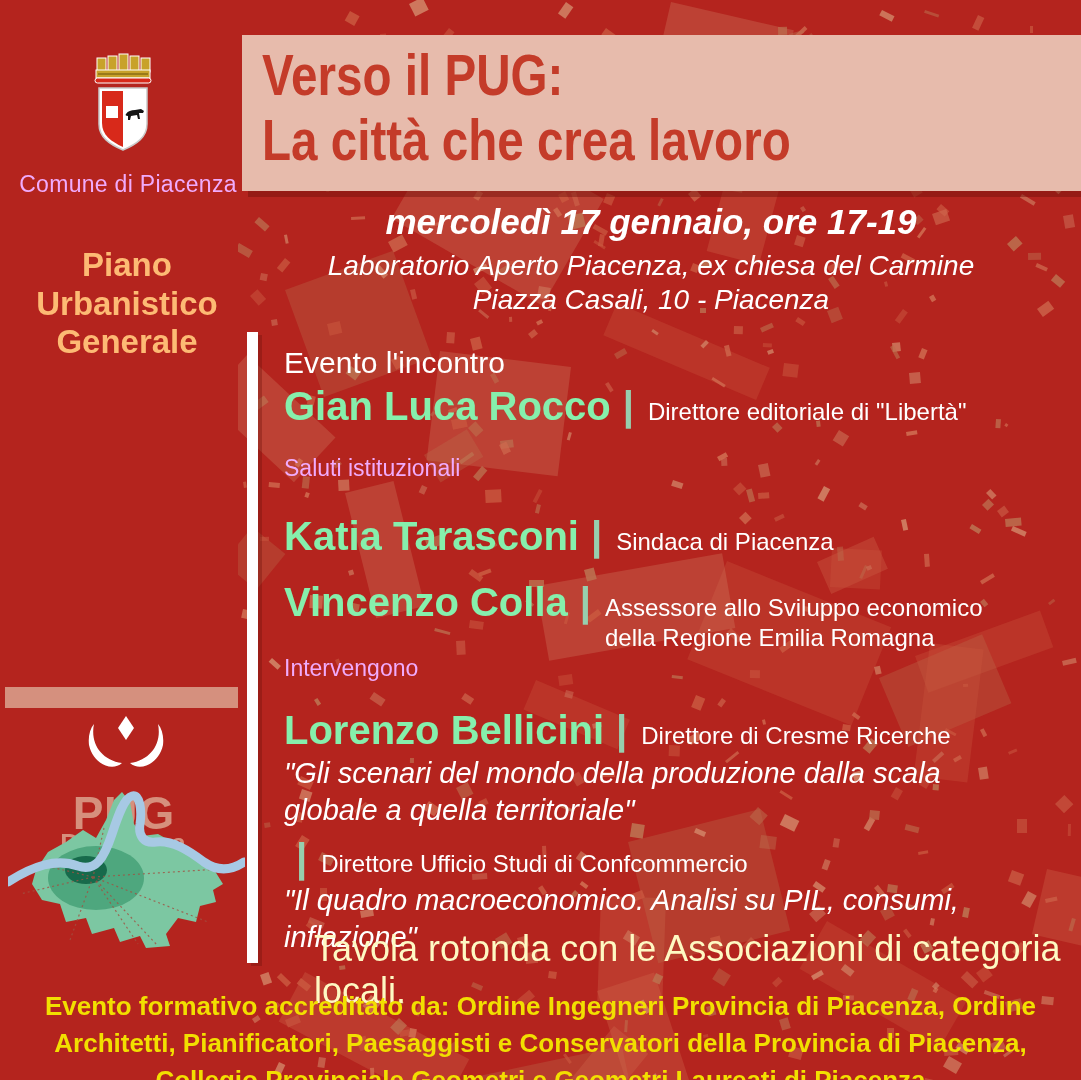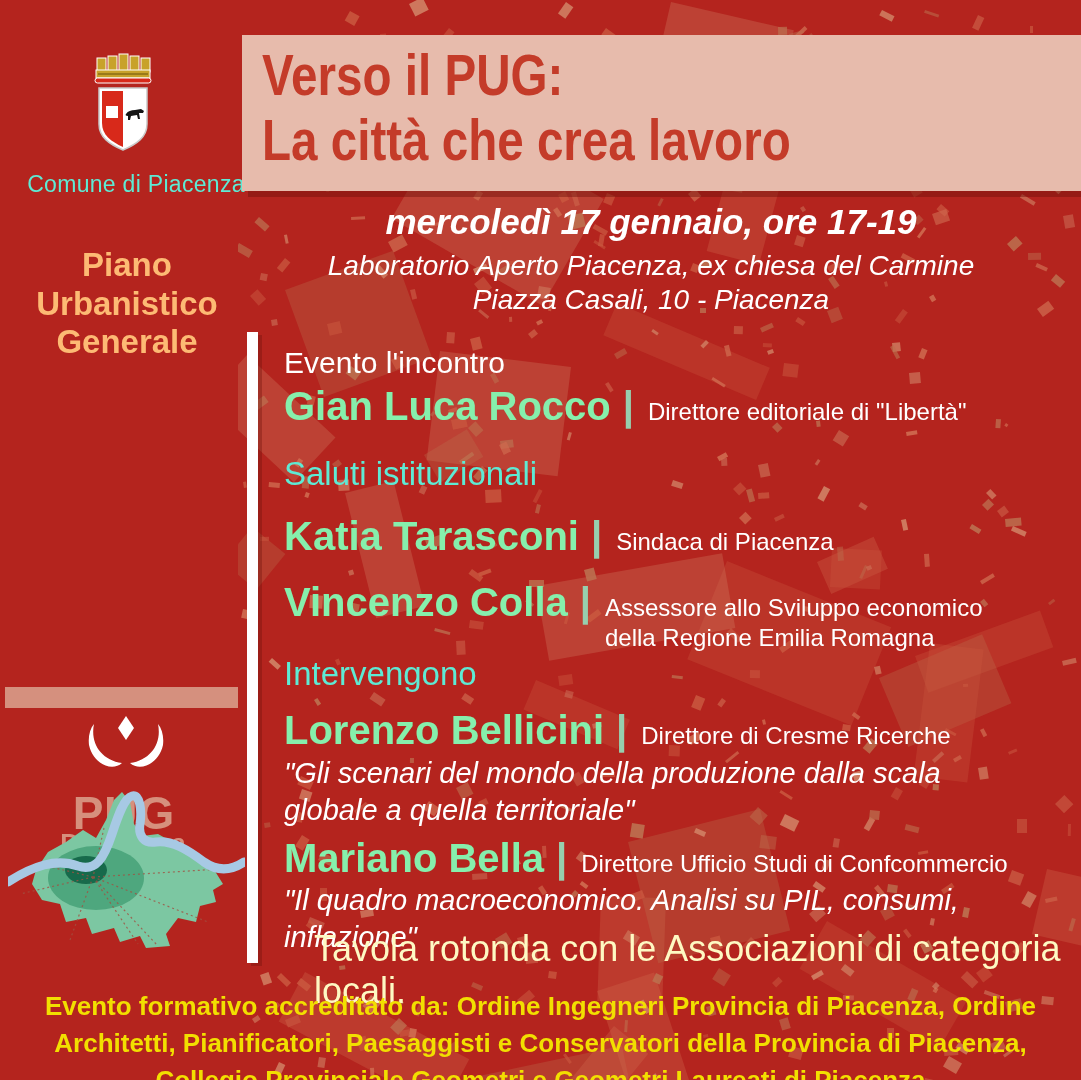--- a/index.html
+++ b/index.html
@@ -5,22 +5,22 @@
   html,body{margin:0;padding:0;background:#7a1410;}
   .poster{
     position:relative;width:1081px;height:1080px;overflow:hidden;
     background:#b4241e;
     font-family:"Liberation Sans", sans-serif;
     -webkit-font-smoothing:antialiased;
   }
   .map-texture{position:absolute;left:238px;top:0;width:843px;height:1080px;}
   
   .crest{position:absolute;left:92px;top:48px;width:62px;height:112px;}
-  .crest-label{position:absolute;left:16px;top:171px;width:240px;text-align:center;
-    color:#5eead4;font-size:23px;letter-spacing:.3px;}
+  .crest-label{position:absolute;left:8px;top:171px;width:240px;text-align:center;
+    color:#f0abfc;font-size:23px;letter-spacing:.3px;}
   .plan-title{position:absolute;left:18px;top:246px;width:218px;text-align:center;
     color:#fdba74;font-size:33px;font-weight:bold;line-height:1.17;}
   .salmon-bar{position:absolute;left:5px;top:687px;width:233px;height:21px;background:#d5907e;}
   .ornament{position:absolute;left:87px;top:714px;width:78px;height:64px;}
   .pug-acronym{position:absolute;left:0;top:786px;width:248px;text-align:center;
     color:#d6907d;font-size:46px;font-weight:bold;letter-spacing:1px;}
   .pug-city{position:absolute;left:0;top:828px;width:248px;text-align:center;
     color:#d6907d;font-size:26px;font-weight:bold;letter-spacing:2px;}
   .logo-map{position:absolute;left:8px;top:772px;width:237px;height:182px;}
   
@@ -30,21 +30,21 @@
     font-size:58px;line-height:1.12;transform:scaleX(.82);transform-origin:left top;
     white-space:nowrap;}
   
   .event-info{position:absolute;left:270px;top:202px;width:762px;text-align:center;color:#fff;}
   .event-datetime{font-size:35px;font-weight:bold;font-style:italic;margin:0 0 8px 0;}
   .event-venue,.event-address{font-size:28px;font-style:italic;margin:2px 0;}
   
   .white-bar{position:absolute;left:247px;top:332px;width:11px;height:631px;background:#fff;
     box-shadow:4px 3px 0 rgba(110,18,12,.35);}
   .section-heading-white{position:absolute;left:284px;color:#fff;font-size:30px;}
-  .section-heading-orange{position:absolute;left:284px;color:#5eead4;font-size:33px;}
+  .section-heading-orange{position:absolute;left:284px;color:#f0abfc;font-size:23px;}
   .person-row{position:absolute;left:284px;display:flex;align-items:baseline;width:760px;}
   .person-name{color:#86efac;font-size:40px;font-weight:bold;white-space:nowrap;}
   .person-sep{color:#97cfae;font-size:40px;font-weight:bold;margin:0 14px 0 12px;}
   .person-role{color:#fff;font-size:24px;line-height:1.25;}
   .role-narrow{max-width:420px;}
   .talk{position:absolute;left:284px;width:748px;color:#fff;font-size:29px;font-style:italic;
     line-height:1.28;}
   .closing{position:absolute;left:284px;top:928px;width:760px;color:#fef9c3;font-size:36px;margin-left:30px;}
   
   .footer{position:absolute;left:35px;top:988px;width:1011px;text-align:center;
@@ -528,21 +528,20 @@
   <div class="section-heading-orange" style="top:655px">Intervengono</div>
 
   <div class="person-row" style="top:708px">
     <span class="person-name">Lorenzo Bellicini</span>
     <span class="person-sep">|</span>
     <span class="person-role">Direttore di Cresme Ricerche</span>
   </div>
   <div class="talk" style="top:755px">"Gli scenari del mondo della produzione dalla scala globale a quella territoriale"</div>
 
   <div class="person-row" style="top:836px">
-    <span class="person-name">Mariano Bella</span>
     <span class="person-sep">|</span>
     <span class="person-role">Direttore Ufficio Studi di Confcommercio</span>
   </div>
   <div class="talk" style="top:882px">"Il quadro macroeconomico. Analisi su PIL, consumi, inflazione"</div>
 
   <div class="closing">Tavola rotonda con le Associazioni di categoria locali.</div>
 
   <div class="salmon-bar"></div>
 
   <svg class="ornament" viewBox="0 0 78 62">

